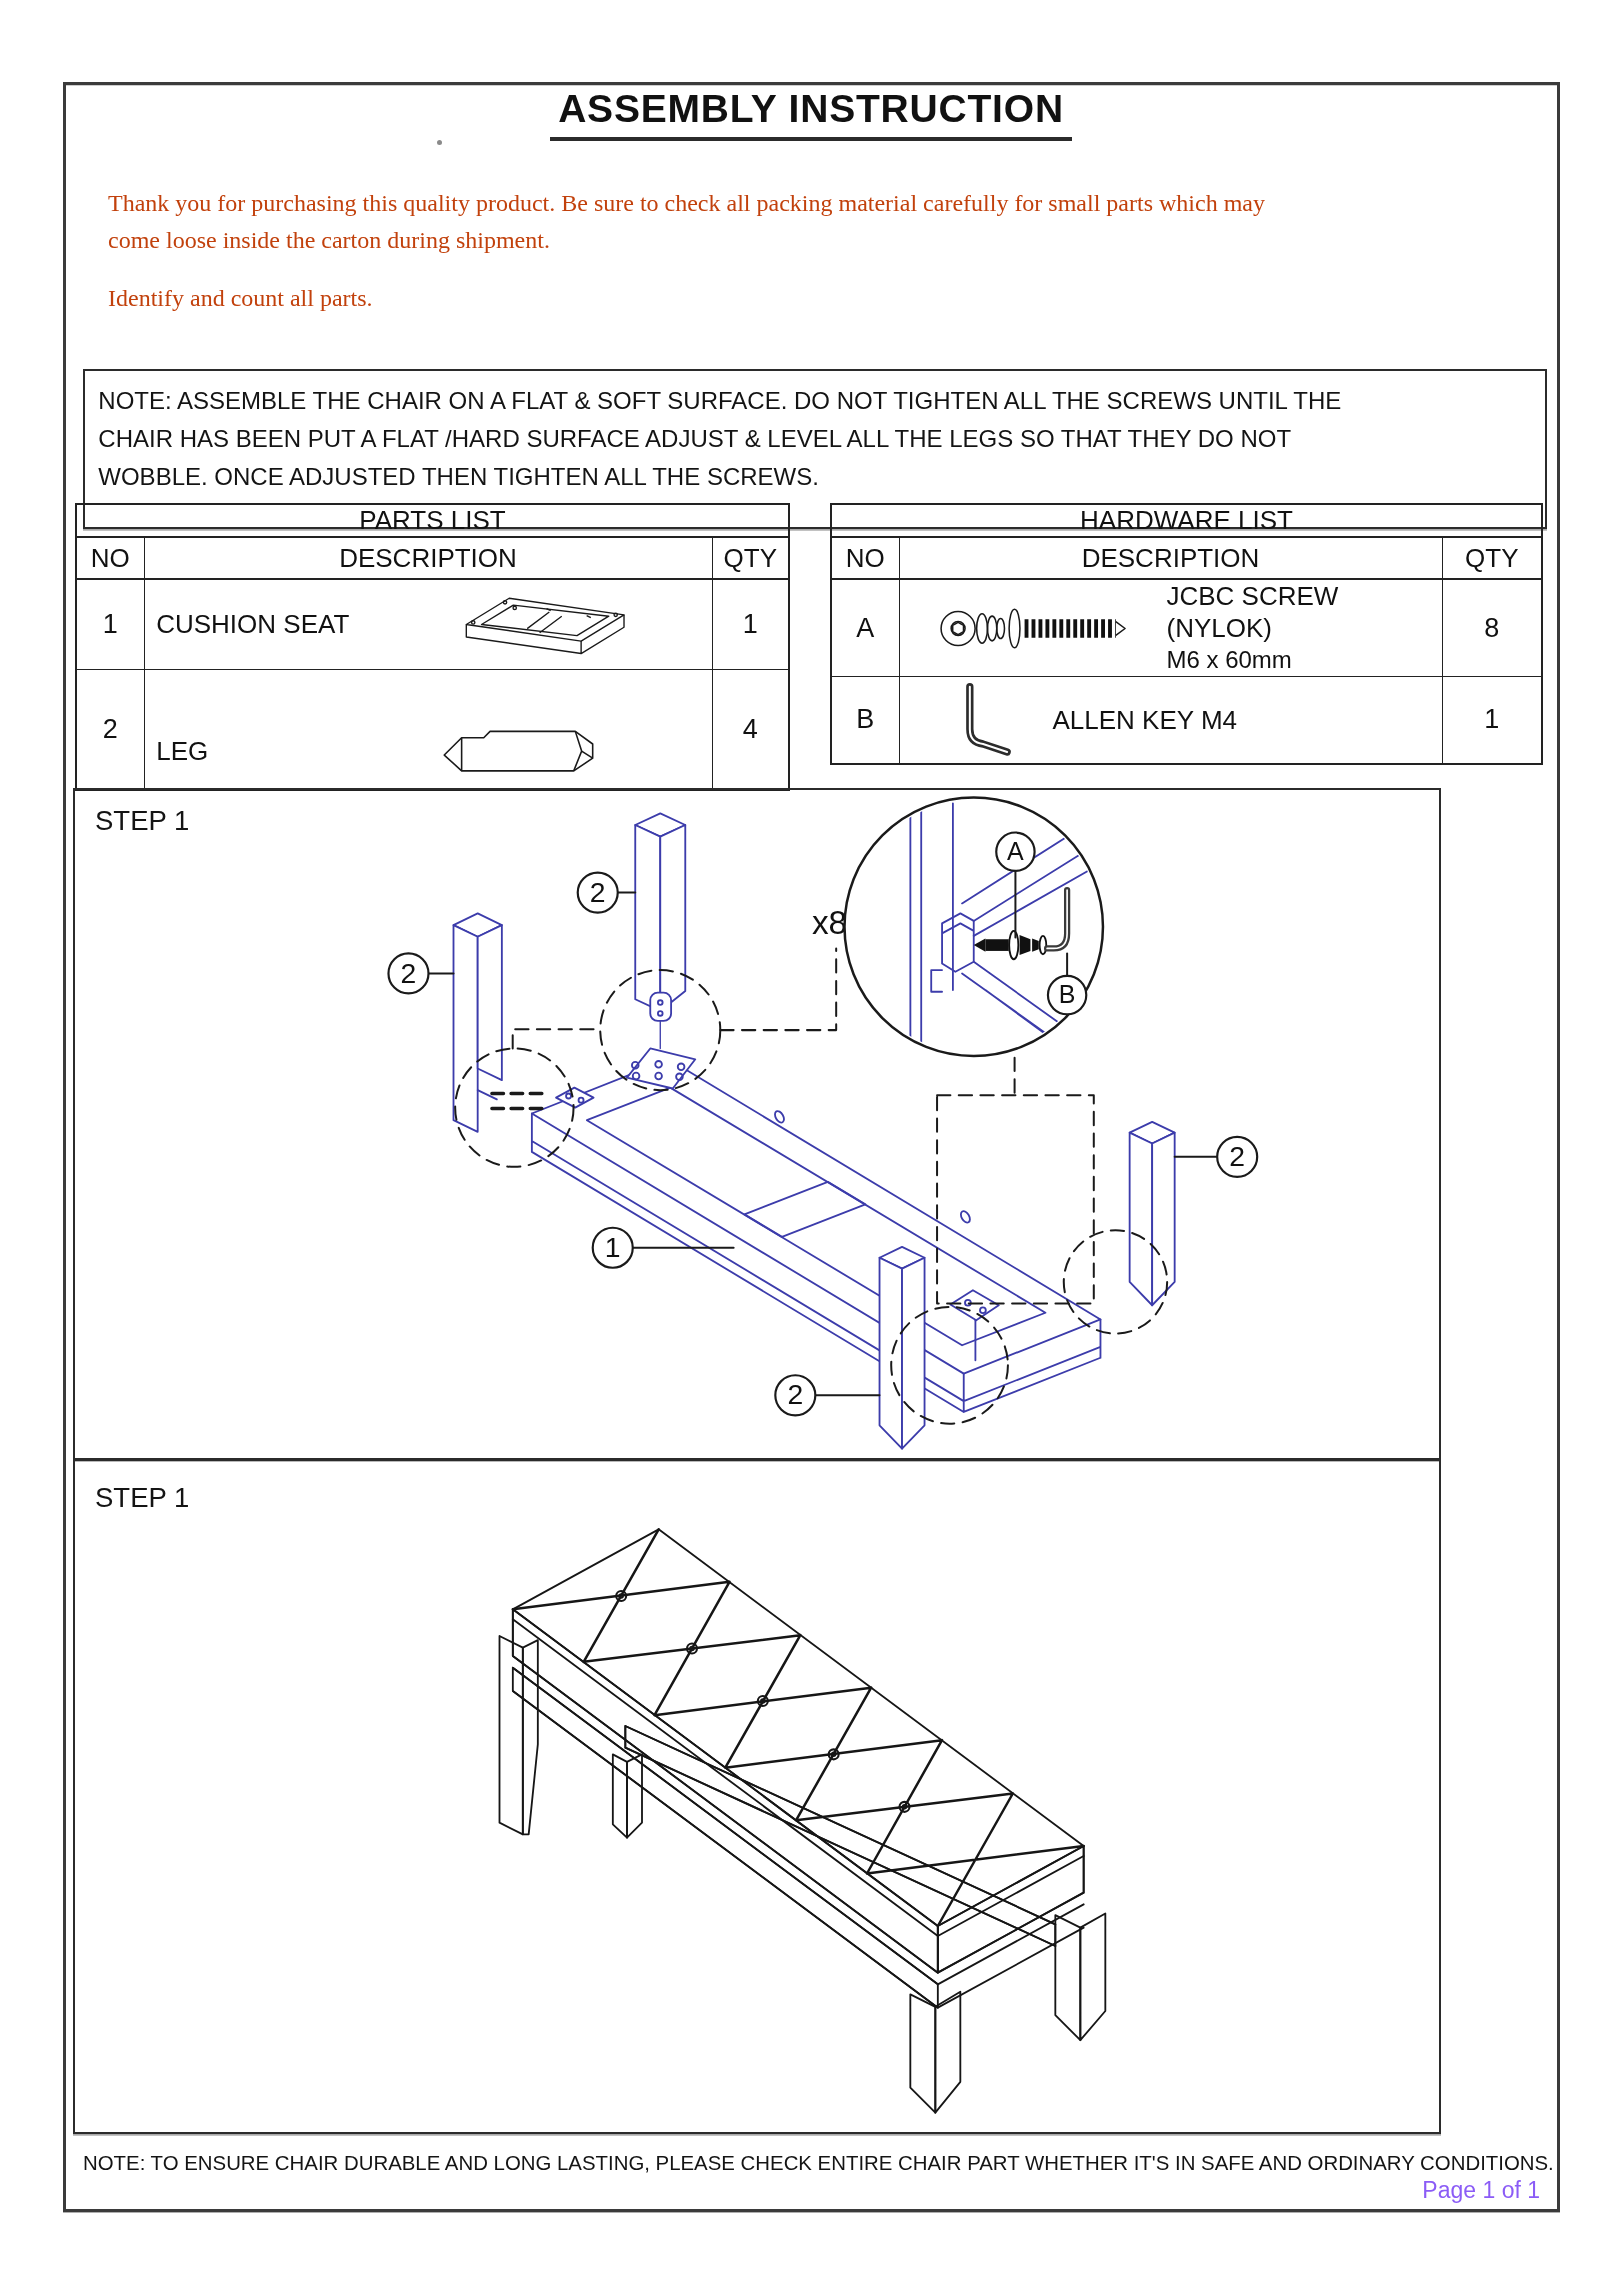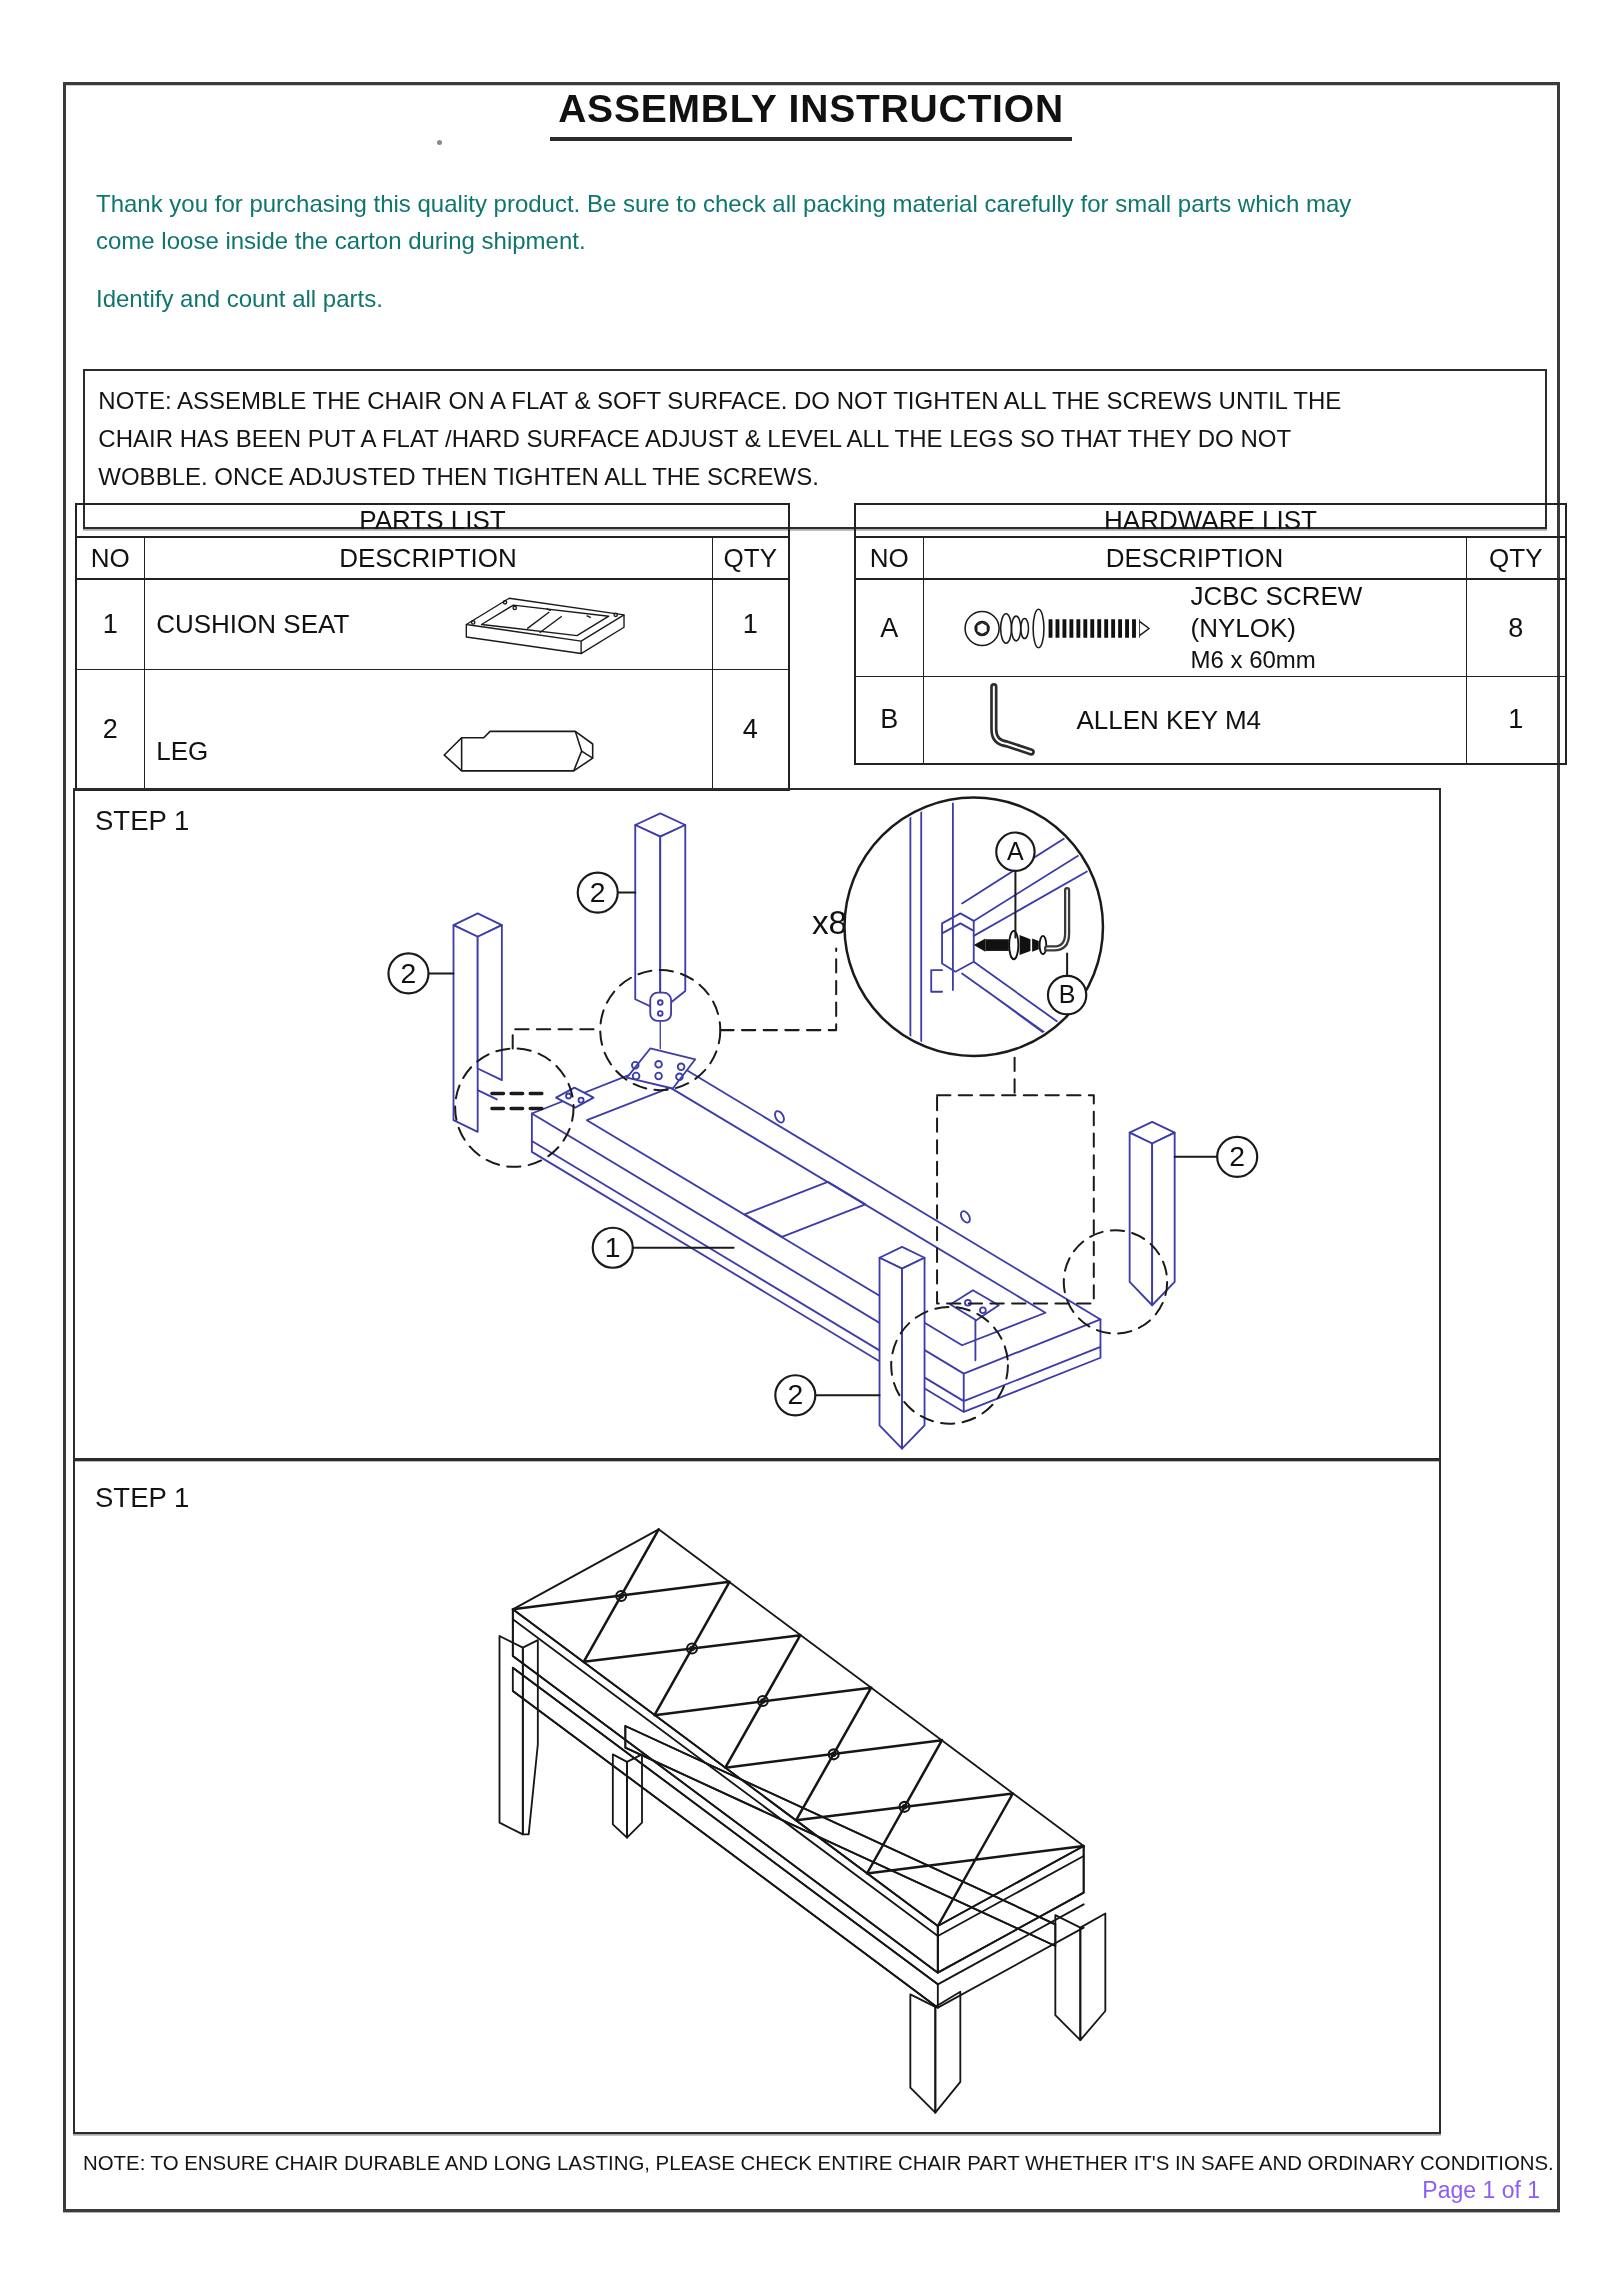--- a/index.html
+++ b/index.html
@@ -4,21 +4,21 @@
 <style>
   * { margin:0; padding:0; box-sizing:border-box; }
   body { background:#fff; font-family:"Liberation Sans", sans-serif; color:#111; }
   .page { position:relative; width:1622px; height:2295px; background:#fff; overflow:hidden; }
   .page-border { position:absolute; left:63px; top:82px; width:1497px; height:2130px;
                  border:3.3px solid #3b3b3b; box-shadow:0 0.8px 0 #9a9a9a, inset 0 0.8px 0 #bdbdbd; }
   .title-wrap { position:absolute; left:0; top:87px; width:100%; text-align:center; }
   .title { display:inline-block; font-size:39px; font-weight:bold; letter-spacing:0.8px;
            border-bottom:4.2px solid #2b2b2b; padding:0 8.3px 5.8px 8.3px; }
   .scan-dot { position:absolute; left:437px; top:140px; width:5px; height:5px; border-radius:50%; background:#8a8a8a; }
-  .bodytext { position:absolute; left:96px; font-size:24px; line-height:37px; color:#0f766e; }
+  .bodytext { position:absolute; left:108px; font-size:24px; line-height:37px; color:#c2410c;font-family:Liberation Serif, serif; }
   .note-box { position:absolute; left:83px; top:321px; width:1464px; height:160px;
               border:2.5px solid #2b2b2b; box-shadow:0 1.7px 0 #a8a8a8; padding:10.8px 0 0 13.3px;
               font-size:24px; line-height:38px; color:#141414;margin-top:48px; }
   table { border-collapse:collapse; table-layout:fixed; }
   .dtable { position:absolute; top:503px;padding-left:36px; }
   .dtable td, .dtable th { border:1.7px solid #222; font-weight:normal; text-align:center; vertical-align:middle; overflow:hidden; }
   .dtable { border:2.5px solid #222; }
   .dtable .t-title td { height:30px; font-size:26px; border-bottom:2.5px solid #222; }
   .dtable .t-head td { height:42px; font-size:26px; border-bottom:2.5px solid #222; }
   .dtable .t-row1 td { height:90px; }
@@ -115,21 +115,21 @@
               <path d="M180,22 L188,47 L178,72 M188,47 L202,56 M36,30 L36,72"></path>
             </g>
           </svg>
         </div>
       </td>
       <td class="qty">4</td>
     </tr>
   </tbody>
     </table>
 
-  <table class="dtable" style="left:830px; width:710px;margin-left:24px;">
+  <table class="dtable" style="left:830px; width:710px;">
     <colgroup>
         <col style="width:68px">
         <col style="width:543px">
         <col style="width:100px">
       </colgroup>
     <tbody>
         <tr class="t-title">
       <td colspan="3">HARDWARE LIST</td>
     </tr>
     <tr class="t-head">

